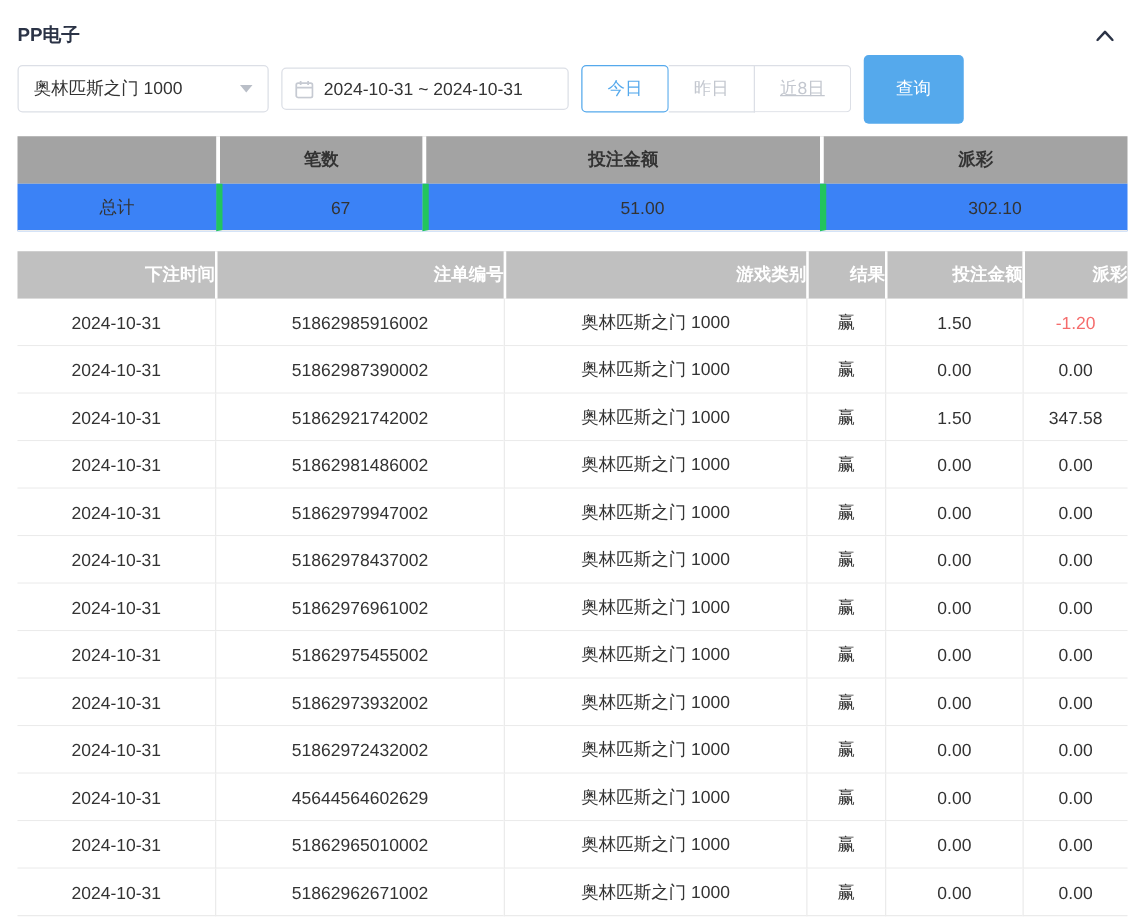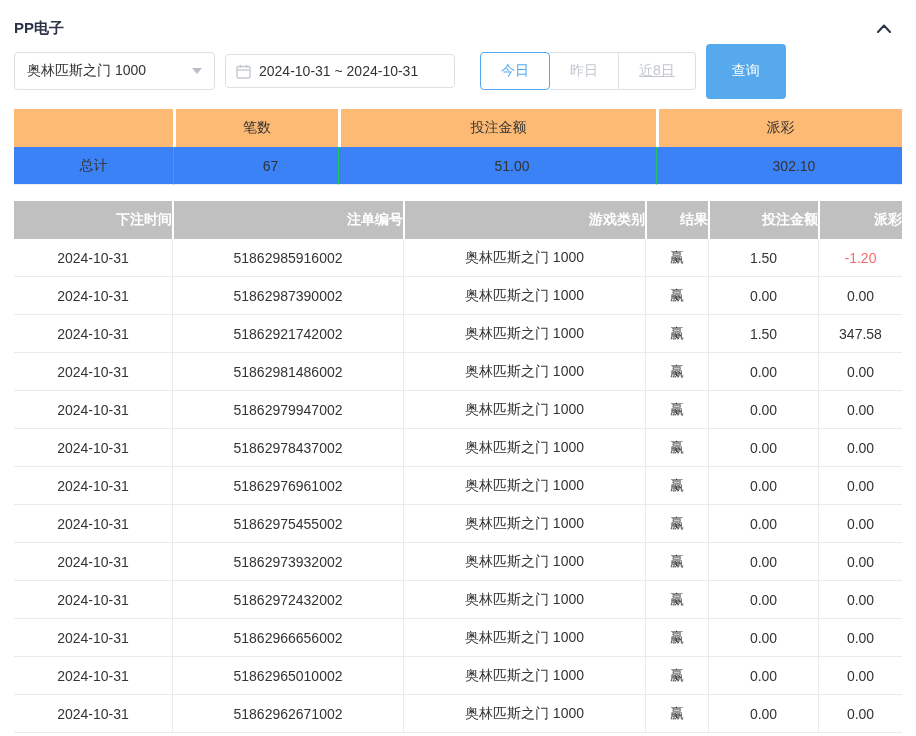--- a/index.html
+++ b/index.html
@@ -34,46 +34,46 @@
   .caret-down {
     width:0; height:0;
     border-left:5px solid transparent; border-right:5px solid transparent;
     border-top:6px solid #b9bec7;
   }
   .date-box {
     margin-left:10px; width:230px; height:34px; border:1px solid #dcdfe6; border-radius:4px;
     display:flex; align-items:center; gap:8px; padding:0 10px; cursor:pointer; background:#fff;
     color:#333;
   }
-  .btn-group { display:flex; margin-left:25px; }
+  .btn-group { display:flex; margin-left:10px; }
   .range-btn {
     height:38px; padding:0 20px; background:#fff; font-size:14px;
     border:1px solid #dcdfe6; border-left:none; color:#c3c7cf; cursor:pointer;
   }
   .range-btn.first { border-radius:4px 0 0 4px; }
   .range-btn.last  { border-radius:0 4px 4px 0;text-decoration:underline; }
   .range-btn.active {
     border:1px solid #55a9ec; color:#55a9ec; border-radius:4px;
   }
   .search-btn {
     margin-left:10px; height:55px; width:80px; border:none; border-radius:4px;
     background:#55a9ec; color:#fff; font-size:14px; cursor:pointer;
   }
 
   
   table { border-collapse:separate; border-spacing:0; table-layout:fixed; width:888px; }
   td, th { height:38px; text-align:center; font-weight:normal; overflow:hidden; white-space:nowrap; }
 
   .summary-table { margin-top:19px; }
   .summary-table th {
-    background:#fdba74; color:#333;
+    background:#a3a3a3; color:#333;font-weight:bold;
   }
   .summary-table th + th { border-left:3px solid #fff; }
   .summary-table td { background:#3b82f6; border-bottom:1px solid #ececec; }
-  .summary-table td + td { border-left:1px solid #22c55e;padding-left:29px; }
+  .summary-table td + td { border-left:5px solid #22c55e;padding-left:29px; }
 
   .records-table { margin-top:16px; }
   .records-table thead th {
     background:#c0c0c0; color:#fff; font-weight:bold;text-align:right;
   }
   .records-table thead th + th { border-left:2px solid #fff; }
   .records-table tbody td { background:#fff; border-bottom:1px solid #ebebeb; }
   .records-table tbody td + td { border-left:1px solid #ebebeb; }
   .records-table td.negative { color:#f56c6c; }
 
@@ -253,21 +253,21 @@
     <td>2024-10-31</td>
     <td>51862972432002</td>
     <td>奥林匹斯之门 1000</td>
     <td>赢</td>
     <td>0.00</td>
     <td>0.00</td>
   </tr>
 
   <tr>
     <td>2024-10-31</td>
-    <td>51862966656002</td>
+    <td>45644564602629</td>
     <td>奥林匹斯之门 1000</td>
     <td>赢</td>
     <td>0.00</td>
     <td>0.00</td>
   </tr>
 
   <tr>
     <td>2024-10-31</td>
     <td>51862965010002</td>
     <td>奥林匹斯之门 1000</td>

